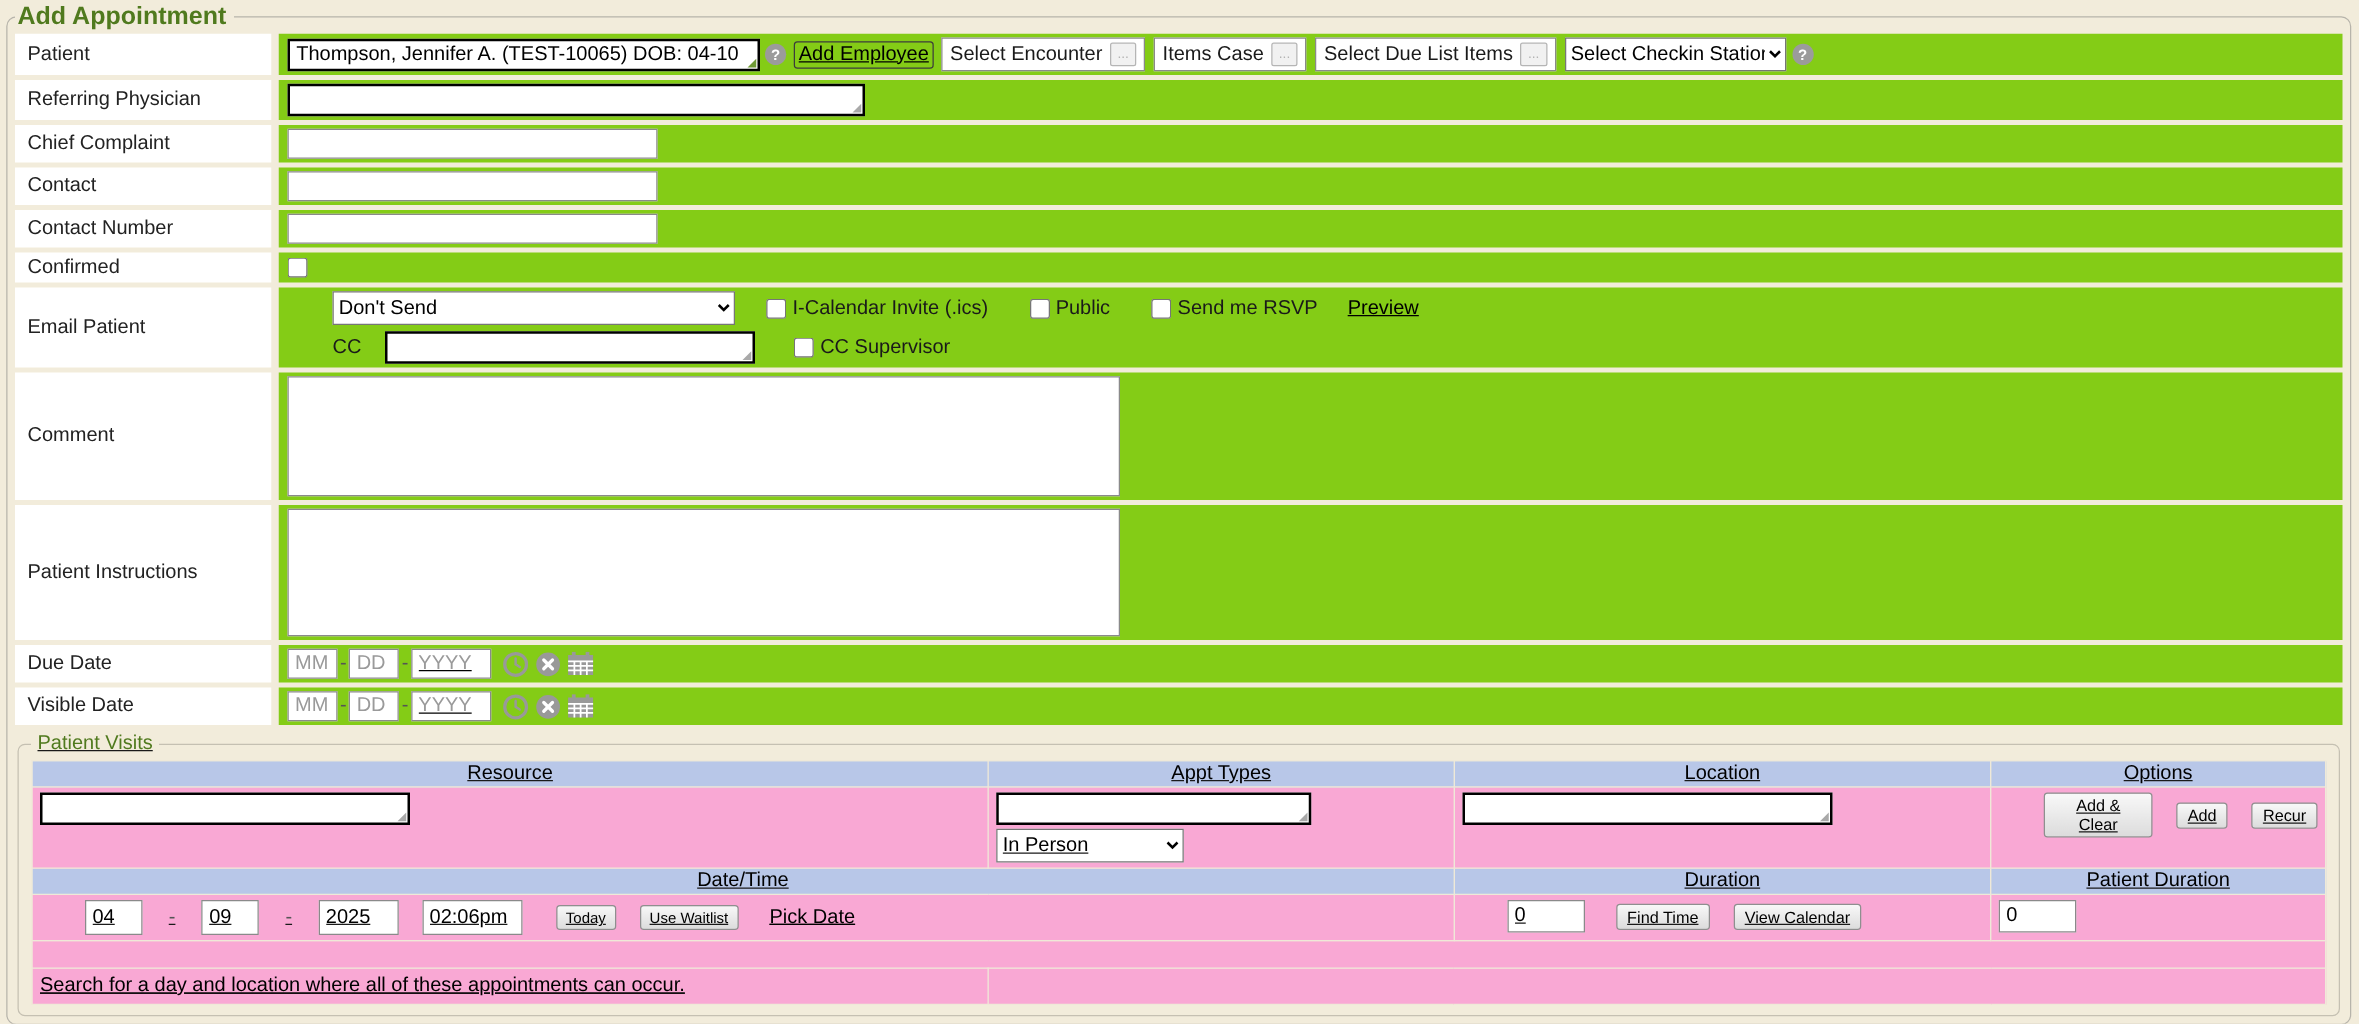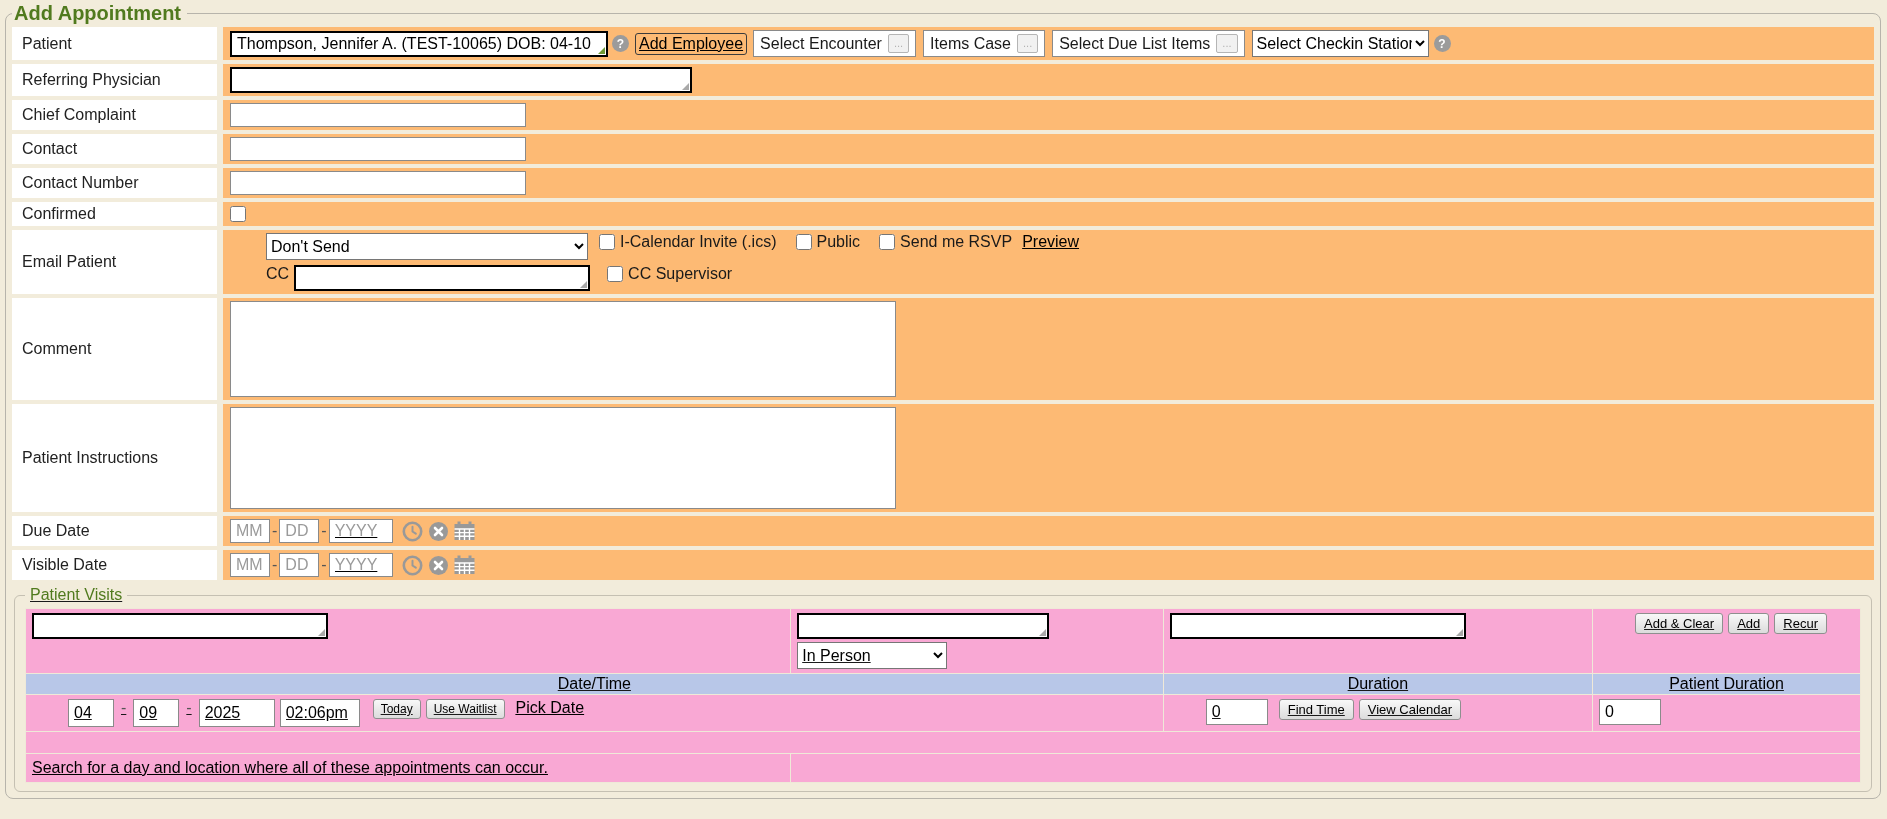--- a/index.html
+++ b/index.html
@@ -23,21 +23,21 @@
     padding:4px 10px 8px 10px;
     text-decoration:underline;
   }
   legend.pv-legend { color:var(--green); font-size:16px; padding:0 5px; }
 
   .frow { display:flex; align-items:stretch; margin-bottom:4px; }
   .flabel {
     width:205px; flex:none; background:#fff; padding:3px 10px;
     display:flex; align-items:center; margin-right:6px; color:#222;
   }
-  .fcell { flex:1; background:#fdba74; padding:3px 7px; display:flex; align-items:center; }
+  .fcell { flex:1; background:#84cc16; padding:3px 7px; display:flex; align-items:center; }
   .fcell.col { flex-direction:column; align-items:flex-start; justify-content:center; gap:5px; }
 
   input[type="text"] { font:inherit; padding:0 5px; background:#fff; }
   .txt { border:1px solid #8a8a8a; height:24px; }
   .ac-wrap { position:relative; display:inline-block; line-height:0; }
   .ac-input { border:2px solid #000; height:26px; }
   .ac-wrap::after {
     content:""; position:absolute; right:3px; bottom:3px; width:0; height:0;
     border-left:7px solid transparent; border-bottom:7px solid #a9a9a9;
   }
@@ -79,23 +79,23 @@
     background:var(--blue); font-weight:normal; font-size:16px; color:#000;
     padding:1px 2px; border:1px solid #efe9d8; height:21px;
   }
   table.pvt td { background:#f9a8d4; border:1px solid #efe9d8; padding:4px 6px; vertical-align:top; }
   .btn-sm {
     font-family:inherit; font-size:13px; padding:2px 8px; color:#000;
     background:linear-gradient(#f8f8f8,#dcdcdc); border:1px solid #8f8f8f;
     border-radius:3px; cursor:pointer;
   }
   .btn-xs { font-size:12px; padding:2px 7px; }
-  .rowflex { display:flex; align-items:flex-start; gap:5px; flex-wrap:nowrap;padding-left:36px; }
+  .rowflex { display:flex; align-items:center; gap:19px; flex-wrap:nowrap;padding-left:36px; }
   .ddate { width:46px; height:28px; }
-  .dyear { width:76px; height:28px; }
+  .dyear { width:64px; height:28px; }
   .dtime { width:80px; height:28px; }
   .durinp { width:62px; height:26px; font-family:"DejaVu Sans Mono", monospace; font-size:15px; }
   .picklink { margin-left:6px; }
 </style>
 </head>
 <body>
 
 <fieldset class="main">
   <legend class="main-legend">Add Appointment</legend>
 
@@ -286,20 +286,26 @@
   <fieldset class="pv">
     <legend class="pv-legend">Patient Visits</legend>
     <table class="pvt">
       <colgroup>
           <col style="width:41.7%">
           <col style="width:20.3%">
           <col style="width:23.4%">
           <col>
         </colgroup>
       <tbody>
+          <tr>
+        <th>Resource</th>
+        <th>Appt Types</th>
+        <th>Location</th>
+        <th>Options</th>
+      </tr>
       <tr>
         <td>
           <span class="ac-wrap">
             <input type="text" class="ac-input" style="width: 296px;">
           </span>
         </td>
         <td>
           <div style="display:flex;flex-direction:column;gap:3px;align-items:flex-start">
             <span class="ac-wrap">
               <input type="text" class="ac-input" style="width: 252px;">

